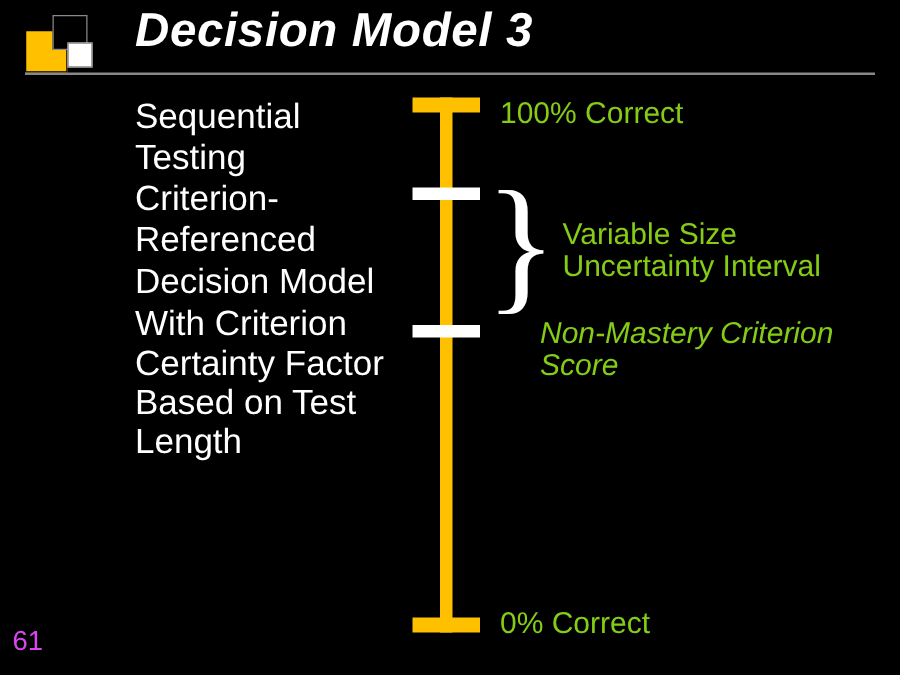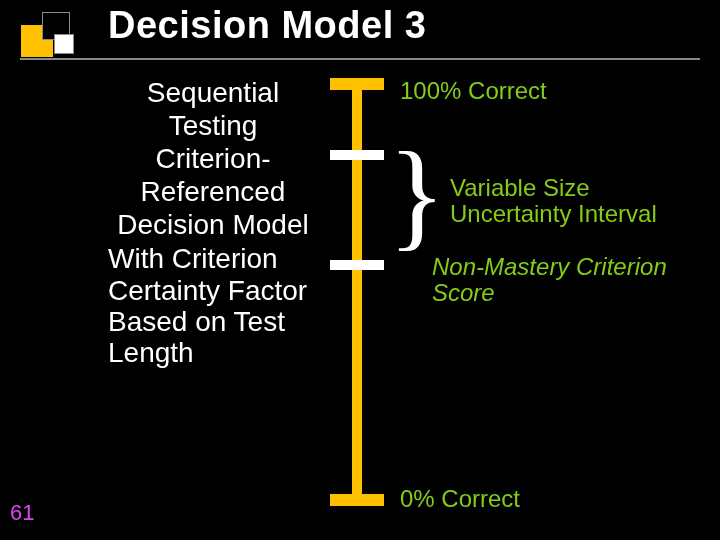--- a/index.html
+++ b/index.html
@@ -8,26 +8,26 @@
 
   
   .deco { position: absolute; left: 20px; top: 12px; width: 80px; height: 46px; }
   .sq { position: absolute; }
   .sq1 { left: 0; top: 12px; width: 34px; height: 34px; background: #ffc000; border: 1px solid #000; }
   .sq2 { left: 22px; top: 0; width: 28px; height: 28px; background: #000; border: 1px solid #888; }
   .sq3 { left: 34px; top: 22px; width: 20px; height: 20px; background: #fff; border: 1px solid #888; }
 
   
   .title-wrap { position: absolute; left: 108px; top: 4px; right: 20px; }
-  .title { font-size: 38px; font-weight: 700; color: #fff; letter-spacing: 0.5px; }
+  .title { font-size: 38px; font-weight: 700; color: #fff; letter-spacing: 0.5px; font-style: italic; }
   .rule { position: absolute; left: 20px; right: 20px; top: 58px; height: 2px; background: #888; }
 
   
   .leftcol { position: absolute; left: 108px; top: 76px; width: 210px; }
-  .leftcol .p1 { font-size: 28px; line-height: 1.18; color: #fff; font-weight: 400; text-align: center; }
+  .leftcol .p1 { font-size: 28px; line-height: 1.18; color: #fff; font-weight: 400; }
   .leftcol .p2 { font-size: 28px; line-height: 1.12; color: #fff; font-weight: 400; margin-top: 2px; }
 
   
   .scale { position: absolute; left: 330px; top: 78px; width: 50px; height: 428px; }
   .bar-v { position: absolute; left: 22px; top: 0; width: 10px; height: 100%; background: #ffc000; }
   .cap  { position: absolute; left: 0; width: 54px; height: 12px; background: #ffc000; }
   .cap-top { top: 0; }
   .cap-bot { bottom: 0; }
   .tick { position: absolute; left: 0; width: 54px; height: 10px; background: #fff; }
   .tick-mastery { top: 72px; }

